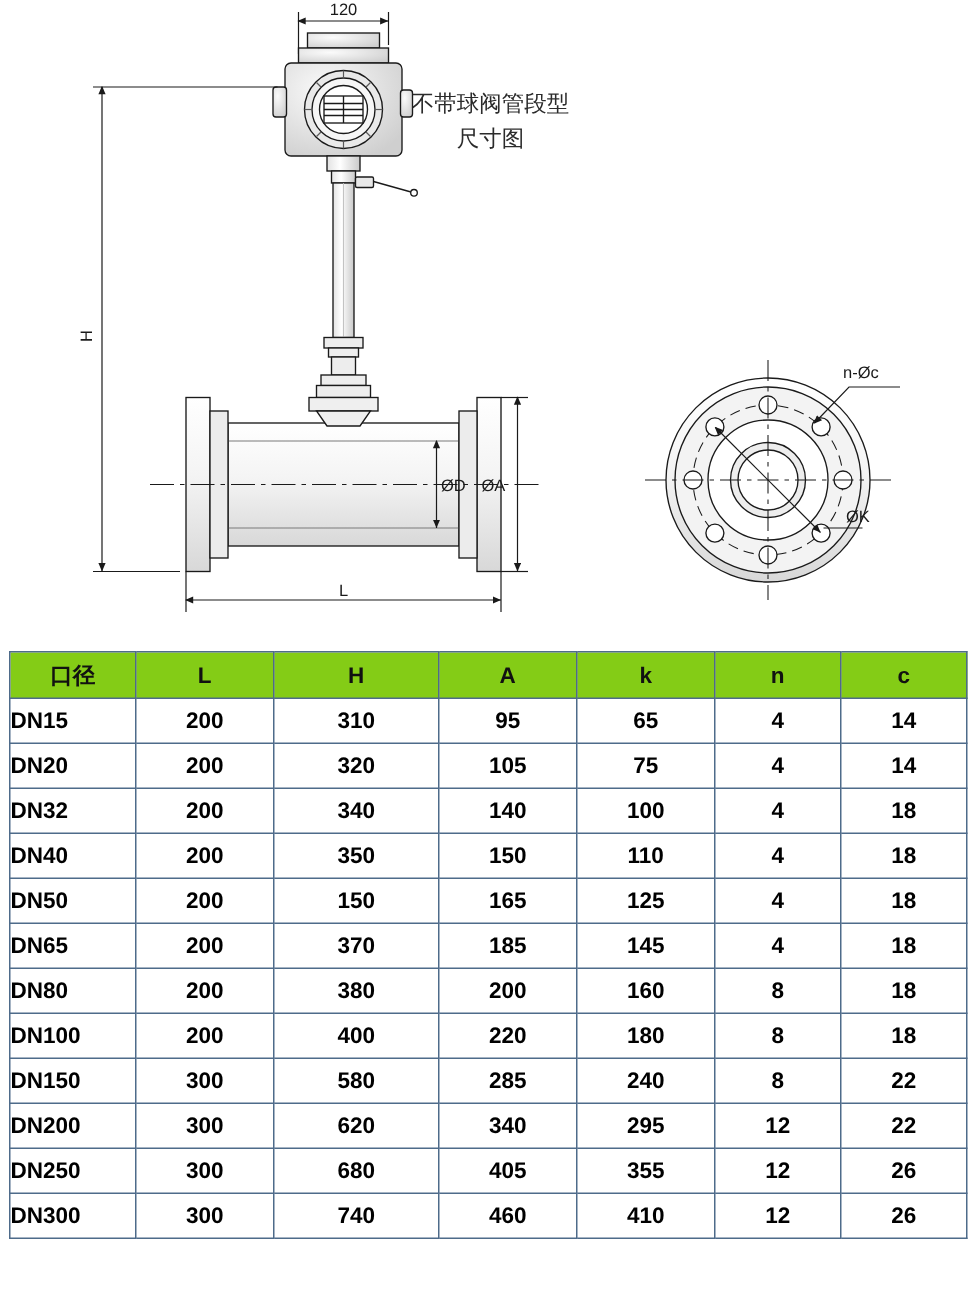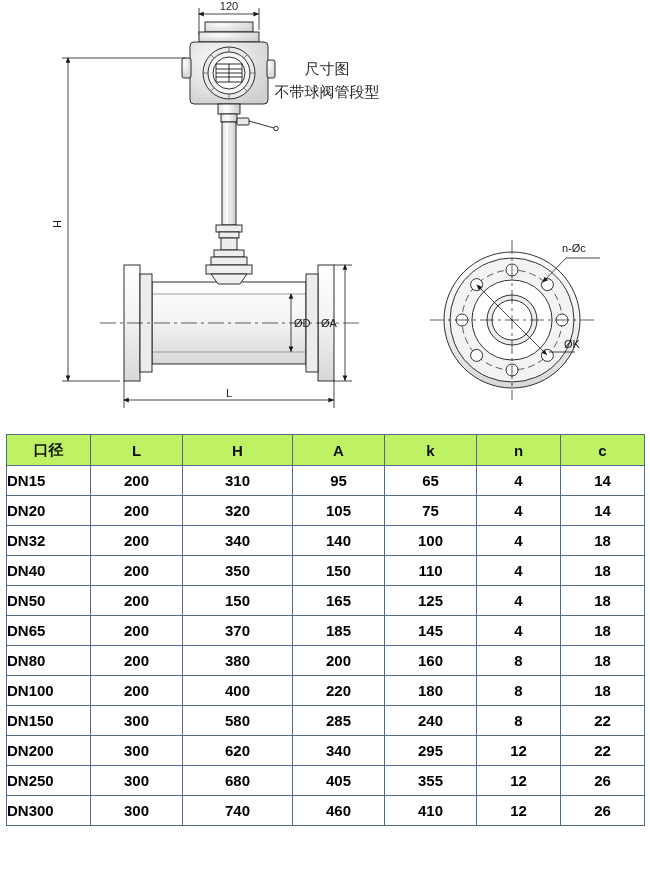--- a/index.html
+++ b/index.html
@@ -61,21 +61,21 @@
     border: 1px solid #4e6b8a;
     text-align: center;
     font-size: 15px;
     font-weight: bold;
     color: #000000;
     height: 29px;
     padding: 0;
     font-family: "Liberation Sans", sans-serif;
   }
   table.spec thead th {
-    background: #bef264;
+    background: #84cc16;
     color: #111;
     height: 30px;
   }
   table.spec td.dn {
     text-align: left;
   }
   col.c0 { width: 84px; }
   col.c1 { width: 92px; }
   col.c2 { width: 110px; }
   col.c3 { width: 92px; }
@@ -272,22 +272,22 @@
 
       <g stroke="#1a1a1a" stroke-width="0.8" fill="none">
         <line x1="477" y1="285" x2="547" y2="355" marker-start="url(#arS)" marker-end="url(#ar)"></line>
         <path d="M549,352 L575,352"></path>
       </g>
       <text class="lbl" x="564" y="348">ØK</text>
 
     </svg>
 
     <div class="dwg-title">
+      <div>不带球阀管段型</div>
       <div>尺寸图</div>
-      <div>不带球阀管段型</div>
     </div>
   </div>
 
   <div id="spec-table-wrap">
     <table class="spec">
       <colgroup>
         <col class="c0">
           <col class="c1">
           <col class="c2">
           <col class="c3">

